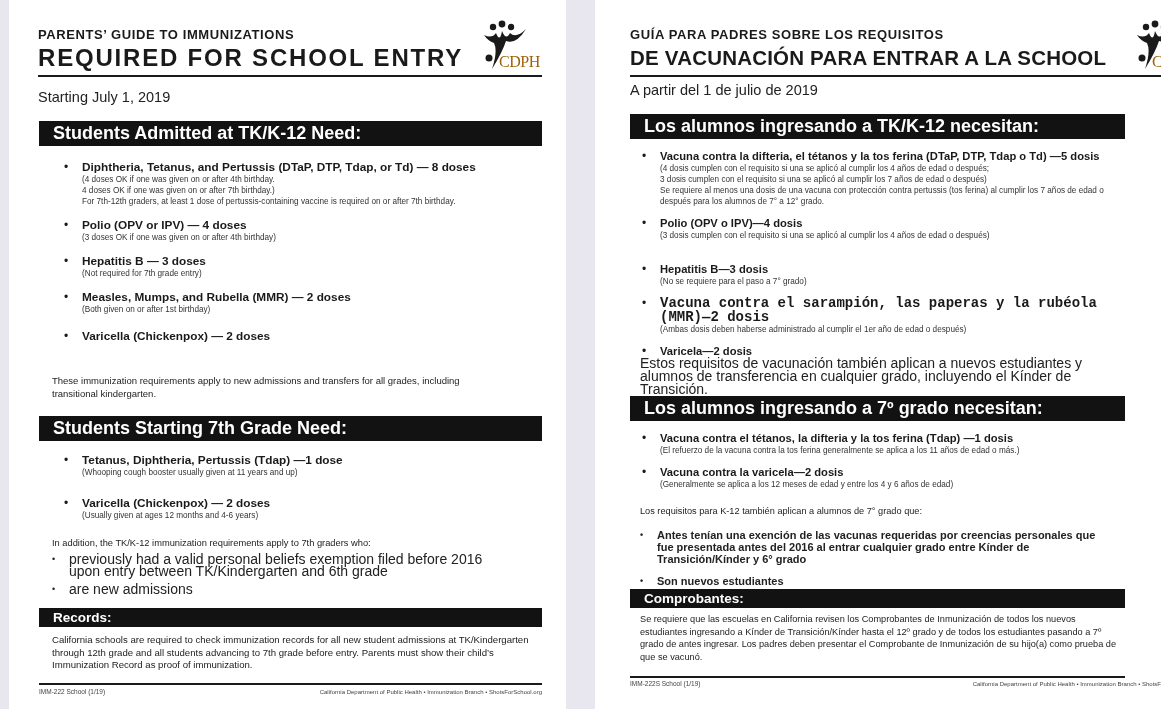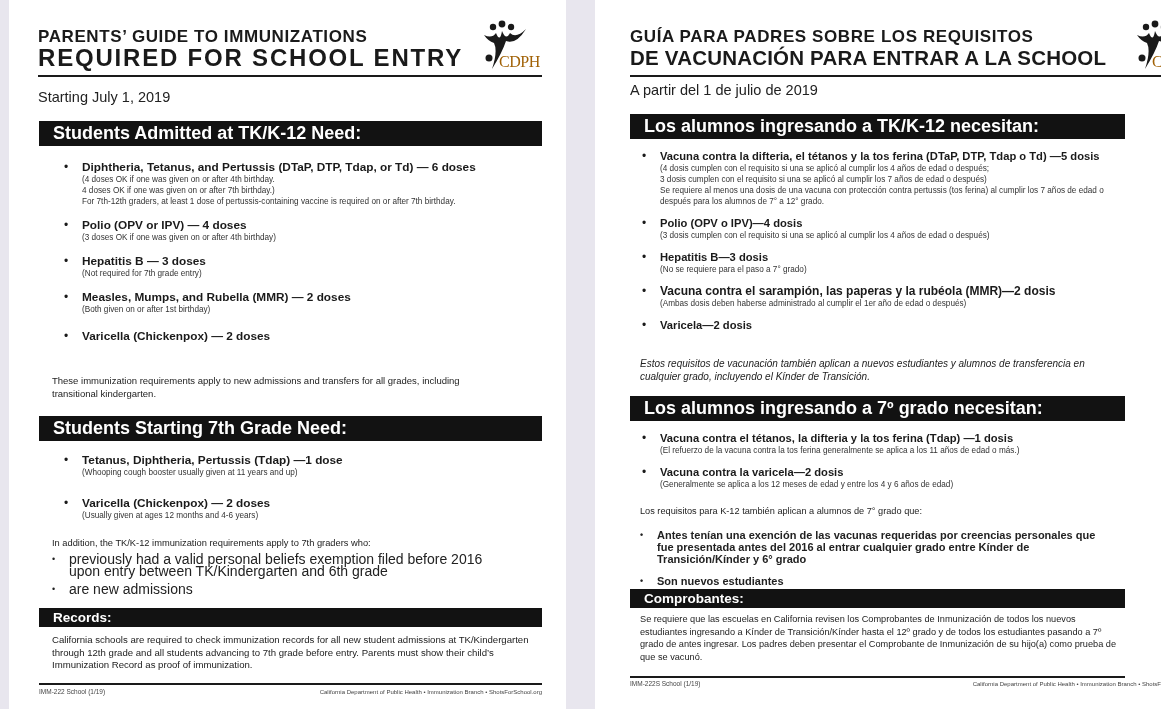--- a/index.html
+++ b/index.html
@@ -3,21 +3,21 @@
 <meta charset="utf-8">
 <style>
   * { box-sizing: border-box; margin: 0; padding: 0; }
   html, body { width: 1161px; height: 709px; overflow: hidden; }
   body { background: #e8e6ee; position: relative; font-family: "Liberation Sans", "DejaVu Sans", sans-serif; color: #1a1a1a; }
   .page { position: absolute; top: 0; height: 709px; background: #ffffff; }
   #page-en { left: 9px; width: 557px; }
   #page-es { left: 595px; width: 630px; }
 
   .hdr { position: absolute; left: 29px; top: 27px; right: 24px; height: 50px; border-bottom: 2px solid #1a1a1a; }
-  .hdr .sup { position: absolute; left: 0; top: 0; font-weight: bold; font-size: 17px; letter-spacing: 0.6px; color: #1a1a1a; }
+  .hdr .sup { position: absolute; left: 0; top: 0; font-weight: bold; font-size: 13px; letter-spacing: 0.6px; color: #1a1a1a; }
   .hdr .main { position: absolute; left: 0; top: 17px; font-weight: bold; font-size: 24px; letter-spacing: 1.8px; color: #1a1a1a; white-space: nowrap; }
   #page-es .hdr .main { font-size: 20.5px; letter-spacing: 0.2px; top: 19px; }
   #page-es .hdr { left: 35px; right: 30px; }
 
   .logo { position: absolute; right: 0; top: -10px; width: 62px; height: 58px; }
   .logo .txt { position: absolute; left: 19px; bottom: 4px; font-family: "Liberation Serif", serif; font-size: 16px; color: #a16207; letter-spacing: -0.5px; }
 
   .date { position: absolute; left: 29px; top: 89px; font-size: 14.5px; color: #222; }
   #page-es .date { left: 35px; top: 82px; }
 
@@ -58,21 +58,21 @@
       <span class="txt">CDPH</span>
     </div>
   </div>
 
   <div class="date">Starting July 1, 2019</div>
 
   <div class="bar big" style="left:30px; top:121px; width:503px;">Students Admitted at TK/K-12 Need:</div>
 
   <ul class="list" style="left:55px; top:160px; width:480px;">
     <li style="margin-bottom:11px;">
-      <span class="t">Diphtheria, Tetanus, and Pertussis (DTaP, DTP, Tdap, or Td) — 6 doses</span>
+      <span class="t">Diphtheria, Tetanus, and Pertussis (DTaP, DTP, Tdap, or Td) — 8 doses</span>
       <span class="n">(4 doses OK if one was given on or after 4th birthday.</span>
       <span class="n">4 doses OK if one was given on or after 7th birthday.)</span>
       <span class="n">For 7th-12th graders, at least 1 dose of pertussis-containing vaccine is required on or after 7th birthday.</span>
     </li>
     <li style="margin-bottom:11px;">
       <span class="t">Polio (OPV or IPV) — 4 doses</span>
       <span class="n">(3 doses OK if one was given on or after 4th birthday)</span>
     </li>
     <li style="margin-bottom:11px;">
       <span class="t">Hepatitis B — 3 doses</span>
@@ -136,38 +136,38 @@
 
   <div class="bar big" style="left:35px; top:114px; width:495px;">Los alumnos ingresando a TK/K-12 necesitan:</div>
 
   <ul class="list" style="left:47px; top:149px; width:490px;">
     <li style="margin-bottom:9px;">
       <span class="t" style="font-size:11.2px;">Vacuna contra la difteria, el tétanos y la tos ferina (DTaP, DTP, Tdap o Td) —5 dosis</span>
       <span class="n">(4 dosis cumplen con el requisito si una se aplicó al cumplir los 4 años de edad o después;</span>
       <span class="n">3 dosis cumplen con el requisito si una se aplicó al cumplir los 7 años de edad o después)</span>
       <span class="n">Se requiere al menos una dosis de una vacuna con protección contra pertussis (tos ferina) al cumplir los 7 años de edad o después para los alumnos de 7° a 12° grado.</span>
     </li>
-    <li style="margin-bottom:9px;">
+    <li style="margin-bottom:21px;">
       <span class="t" style="font-size:11.2px;">Polio (OPV o IPV)—4 dosis</span>
       <span class="n">(3 dosis cumplen con el requisito si una se aplicó al cumplir los 4 años de edad o después)</span>
     </li>
     <li style="margin-bottom:9px;">
       <span class="t" style="font-size:11.2px;">Hepatitis B—3 dosis</span>
       <span class="n">(No se requiere para el paso a 7° grado)</span>
     </li>
     <li style="margin-bottom:9px;">
-      <span class="t" style="font-size:12px;">Vacuna contra el sarampión, las paperas y la rubéola (MMR)—2 dosis</span>
+      <span class="t" style="font-size:14px;font-family:Liberation Mono, monospace;">Vacuna contra el sarampión, las paperas y la rubéola (MMR)—2 dosis</span>
       <span class="n">(Ambas dosis deben haberse administrado al cumplir el 1er año de edad o después)</span>
     </li>
     <li>
       <span class="t" style="font-size:11.2px;">Varicela—2 dosis</span>
     </li>
   </ul>
 
-  <div class="para" style="left:45px; top:357px; width:470px; font-size:10px;font-style:italic;">Estos requisitos de vacunación también aplican a nuevos estudiantes y alumnos de transferencia en cualquier grado, incluyendo el Kínder de Transición.</div>
+  <div class="para" style="left:45px; top:357px; width:470px; font-size:14px;">Estos requisitos de vacunación también aplican a nuevos estudiantes y alumnos de transferencia en cualquier grado, incluyendo el Kínder de Transición.</div>
 
   <div class="bar big" style="left:35px; top:396px; width:495px;">Los alumnos ingresando a 7º grado necesitan:</div>
 
   <ul class="list" style="left:47px; top:431px; width:490px;">
     <li style="margin-bottom:9px;">
       <span class="t" style="font-size:11.2px;">Vacuna contra el tétanos, la difteria y la tos ferina (Tdap) —1 dosis</span>
       <span class="n">(El refuerzo de la vacuna contra la tos ferina generalmente se aplica a los 11 años de edad o más.)</span>
     </li>
     <li>
       <span class="t" style="font-size:11.2px;">Vacuna contra la varicela—2 dosis</span>

